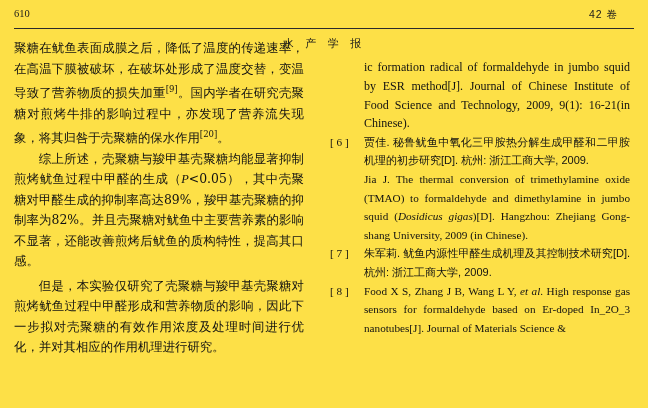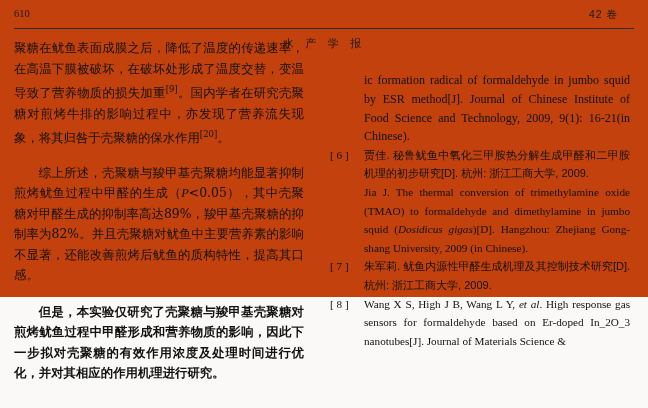--- a/index.html
+++ b/index.html
@@ -10,22 +10,22 @@
     width: 648px;
     height: 408px;
     background: #faf9f7;
     font-family: "DejaVu Serif", serif;
     color: #111;
     overflow: hidden;
   }
   .page {
     position: relative;
     width: 648px;
-    height: 297px;
-    background: #c2410c;
+    height: 408px;
+    background: #fde047;
     box-sizing: border-box;
     padding: 8px 14px 0 14px;
   }
   
   .runhead {
     position: relative;
     height: 18px;
     font-size: 10.5px;
     color: #1a1a1a;
   }
@@ -146,23 +146,23 @@
     <span class="right">42 卷</span>
   </div>
   <div class="rule"></div>
 
   <div class="cols">
 
     <div class="col">
 
       <p class="cn"><span>聚糖在鱿鱼表面成膜之后，降低了温度的传递速率，在高温下膜被破坏，在破坏处形成了温度交替，变温导致了营养物质的损失加重</span><span class="sup">[9]</span><span>。国内学者在研究壳聚糖对煎烤牛排的影响过程中，亦发现了营养流失现象，将其归咎于壳聚糖的保水作用</span><span class="sup">[20]</span><span>。</span></p>
 
-      <p class="cn indent" style="margin-top:14px;"><span>综上所述，壳聚糖与羧甲基壳聚糖均能显著抑制煎烤鱿鱼过程中甲醛的生成（</span><span class="ital">P</span><span>&lt;0.05），其中壳聚糖对甲醛生成的抑制率高达89%，羧甲基壳聚糖的抑制率为82%。并且壳聚糖对鱿鱼中主要营养素的影响不显著，还能改善煎烤后鱿鱼的质构特性，提高其口感。</span></p>
+      <p class="cn indent" style="margin-top:0;"><span>综上所述，壳聚糖与羧甲基壳聚糖均能显著抑制煎烤鱿鱼过程中甲醛的生成（</span><span class="ital">P</span><span>&lt;0.05），其中壳聚糖对甲醛生成的抑制率高达89%，羧甲基壳聚糖的抑制率为82%。并且壳聚糖对鱿鱼中主要营养素的影响不显著，还能改善煎烤后鱿鱼的质构特性，提高其口感。</span></p>
 
-      <p class="cn indent" style="margin-top:16px;font-weight:bold;">但是，本实验仅研究了壳聚糖与羧甲基壳聚糖对煎烤鱿鱼过程中甲醛形成和营养物质的影响，因此下一步拟对壳聚糖的有效作用浓度及处理时间进行优化，并对其相应的作用机理进行研究。</p>
+      <p class="cn indent" style="margin-top:4px;">但是，本实验仅研究了壳聚糖与羧甲基壳聚糖对煎烤鱿鱼过程中甲醛形成和营养物质的影响，因此下一步拟对壳聚糖的有效作用浓度及处理时间进行优化，并对其相应的作用机理进行研究。</p>
 
     </div>
 
     <div class="col-right reflist">
 
       <p class="refcont">ic formation radical of formaldehyde in jumbo squid by ESR method[J]. Journal of Chinese Institute of Food Science and Technology, 2009, 9(1): 16-21(in Chinese).</p>
 
       <div class="refitem" style="margin-top:0px;">
         <span class="refnum">[ 6 ]</span>
         <span class="refcn">贾佳. 秘鲁鱿鱼中氧化三甲胺热分解生成甲醛和二甲胺机理的初步研究[D]. 杭州: 浙江工商大学, 2009.</span>
@@ -171,19 +171,19 @@
         <span class="refen">Jia J. The thermal conversion of trimethylamine oxide (TMAO) to formaldehyde and dimethylamine in jumbo squid (</span><span class="refen it">Dosidicus gigas</span><span class="refen">)[D]. Hangzhou: Zhejiang Gong-shang University, 2009 (in Chinese).</span>
       </div>
 
       <div class="refitem" style="margin-top:0px;">
         <span class="refnum">[ 7 ]</span>
         <span class="refcn">朱军莉. 鱿鱼内源性甲醛生成机理及其控制技术研究[D]. 杭州: 浙江工商大学, 2009.</span>
       </div>
 
       <div class="refitem" style="margin-top:0px;">
         <span class="refnum">[ 8 ]</span>
-        <span class="refen">Wang X S, High J B, Wang L Y, </span><span class="refen it">et al</span><span class="refen">. High response gas sensors for formaldehyde based on Er-doped In_2O_3 nanotubes[J]. Journal of Materials Science &amp;</span>
+        <span class="refen">Food X S, Zhang J B, Wang L Y, </span><span class="refen it">et al</span><span class="refen">. High response gas sensors for formaldehyde based on Er-doped In_2O_3 nanotubes[J]. Journal of Materials Science &amp;</span>
       </div>
 
     </div>
 
   </div>
 </div>
 
 </body></html>

